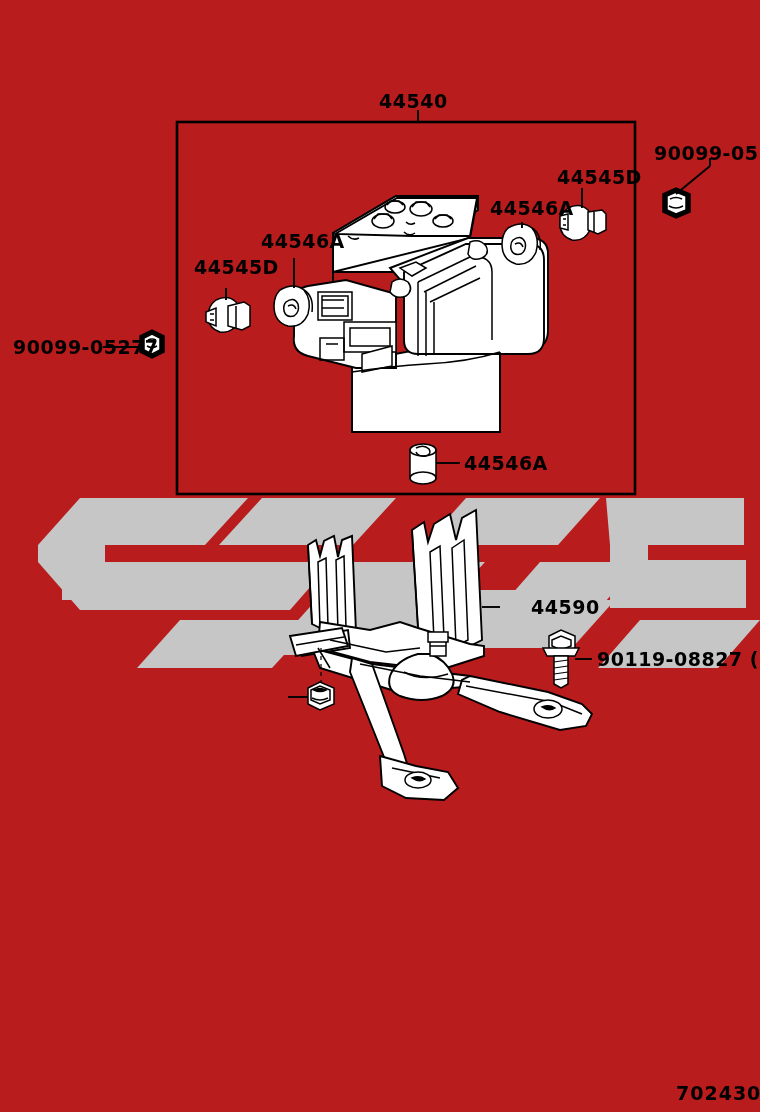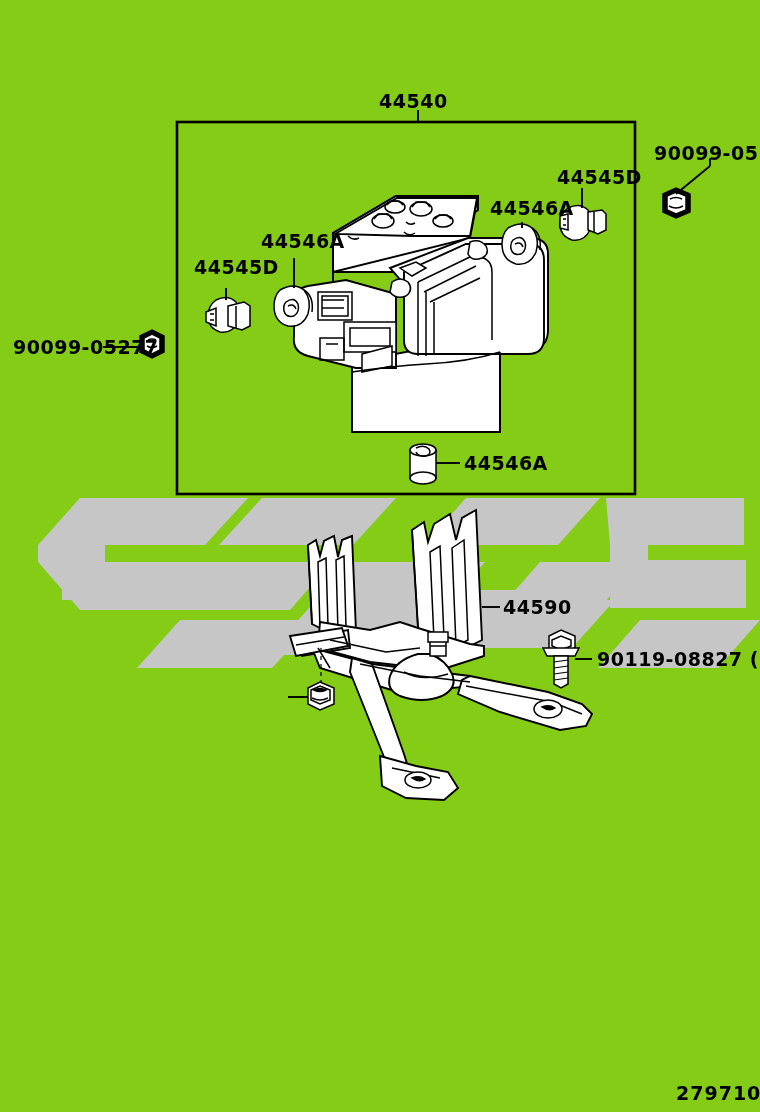--- a/index.html
+++ b/index.html
@@ -7,21 +7,21 @@
     padding: 0;
     background: #ffffff;
   }
   body {
     font-family: "DejaVu Sans", sans-serif;
   }
   #page {
     position: relative;
     width: 760px;
     height: 1112px;
-    background: #84cc16;
+    background: #b91c1c;
     overflow: hidden;
   }
   #diagram-svg {
     position: absolute;
     left: 0;
     top: 0;
     width: 760px;
     height: 1112px;
   }
   .lbl {
@@ -282,20 +282,20 @@
   <div class="lbl" style="left:194px; top:258px;">44545D</div>
 
   <div class="lbl" style="left:261px; top:232px;">44546A</div>
 
   <div class="lbl" style="left:490px; top:199px;">44546A</div>
 
   <div class="lbl" style="left:557px; top:168px;">44545D</div>
 
   <div class="lbl" style="left:464px; top:454px;">44546A</div>
 
-  <div class="lbl" style="left:503px; top:598px;">44590</div>
+  <div class="lbl" style="left:531px; top:598px;">44590</div>
 
   <div class="lbl" style="left:597px; top:650px;">90119-08827 (2)</div>
 
 
-  <div class="lbl-figno" style="left:676px; top:1084px;">279710</div>
+  <div class="lbl-figno" style="left:676px; top:1084px;">702430</div>
 
 </div>
 
 </body></html>

